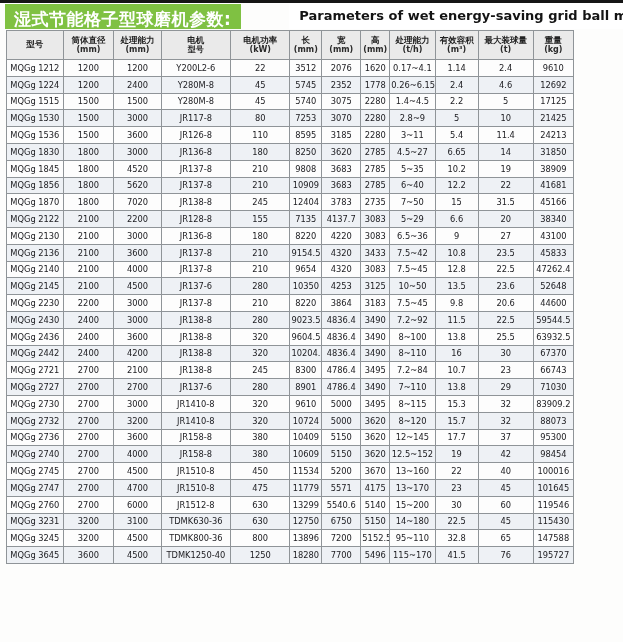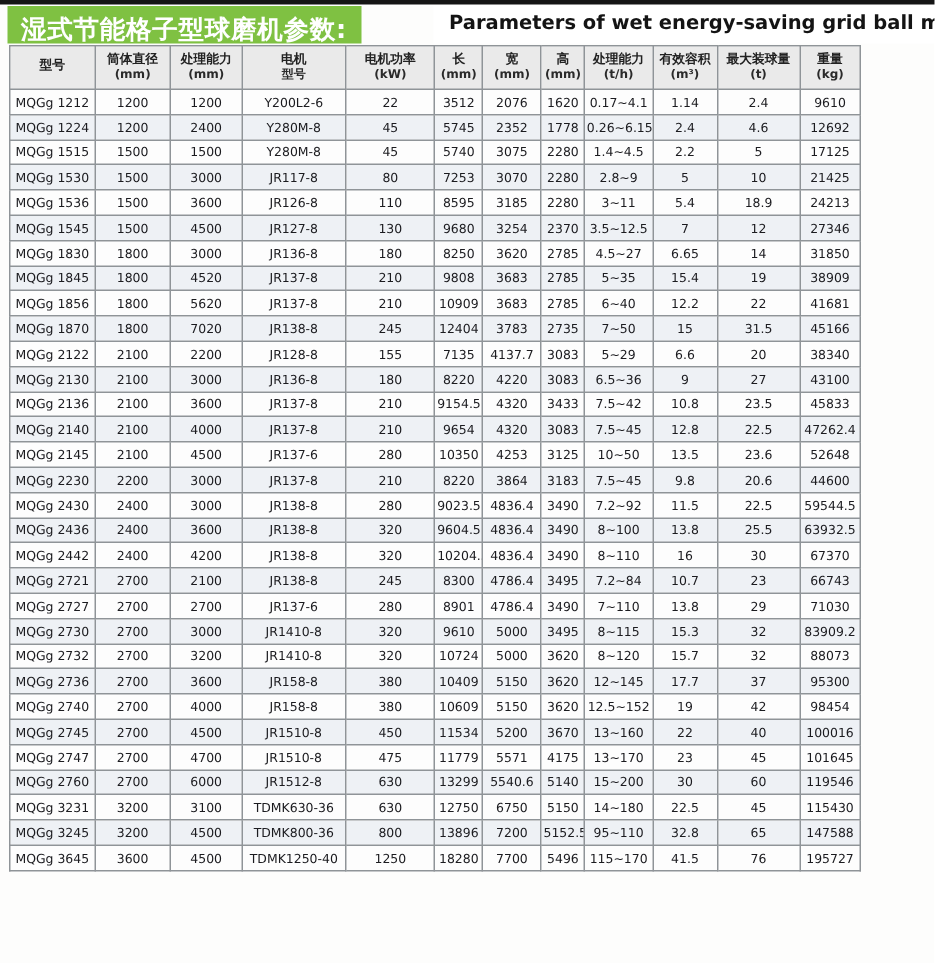--- a/index.html
+++ b/index.html
@@ -209,36 +209,22 @@
           <td>MQGg 1536</td>
           <td>1500</td>
           <td>3600</td>
           <td>JR126-8</td>
           <td>110</td>
           <td>8595</td>
           <td>3185</td>
           <td>2280</td>
           <td>3~11</td>
           <td>5.4</td>
-          <td>18.9</td>
+          <td>11.4</td>
           <td>24213</td>
-        </tr>
-        <tr>
-          <td>MQGg 1545</td>
-          <td>1500</td>
-          <td>4500</td>
-          <td>JR127-8</td>
-          <td>130</td>
-          <td>9680</td>
-          <td>3254</td>
-          <td>2370</td>
-          <td>3.5~12.5</td>
-          <td>7</td>
-          <td>12</td>
-          <td>27346</td>
         </tr>
         <tr>
           <td>MQGg 1830</td>
           <td>1800</td>
           <td>3000</td>
           <td>JR136-8</td>
           <td>180</td>
           <td>8250</td>
           <td>3620</td>
           <td>2785</td>
@@ -250,21 +236,21 @@
         <tr>
           <td>MQGg 1845</td>
           <td>1800</td>
           <td>4520</td>
           <td>JR137-8</td>
           <td>210</td>
           <td>9808</td>
           <td>3683</td>
           <td>2785</td>
           <td>5~35</td>
-          <td>15.4</td>
+          <td>10.2</td>
           <td>19</td>
           <td>38909</td>
         </tr>
         <tr>
           <td>MQGg 1856</td>
           <td>1800</td>
           <td>5620</td>
           <td>JR137-8</td>
           <td>210</td>
           <td>10909</td>

